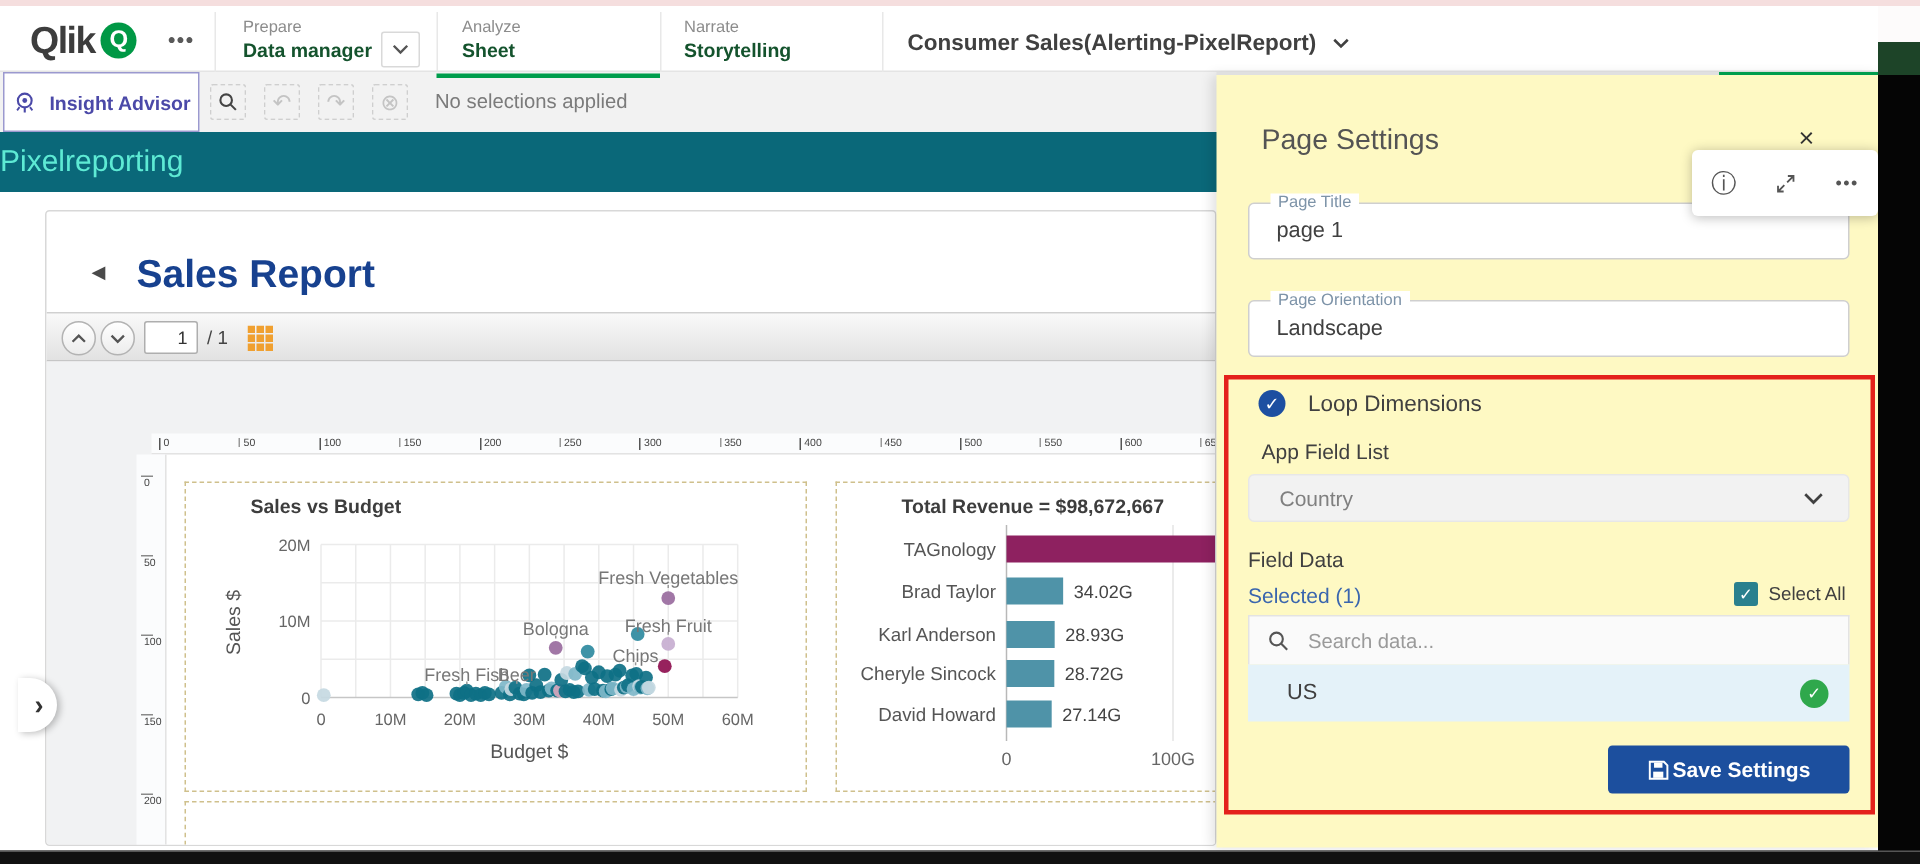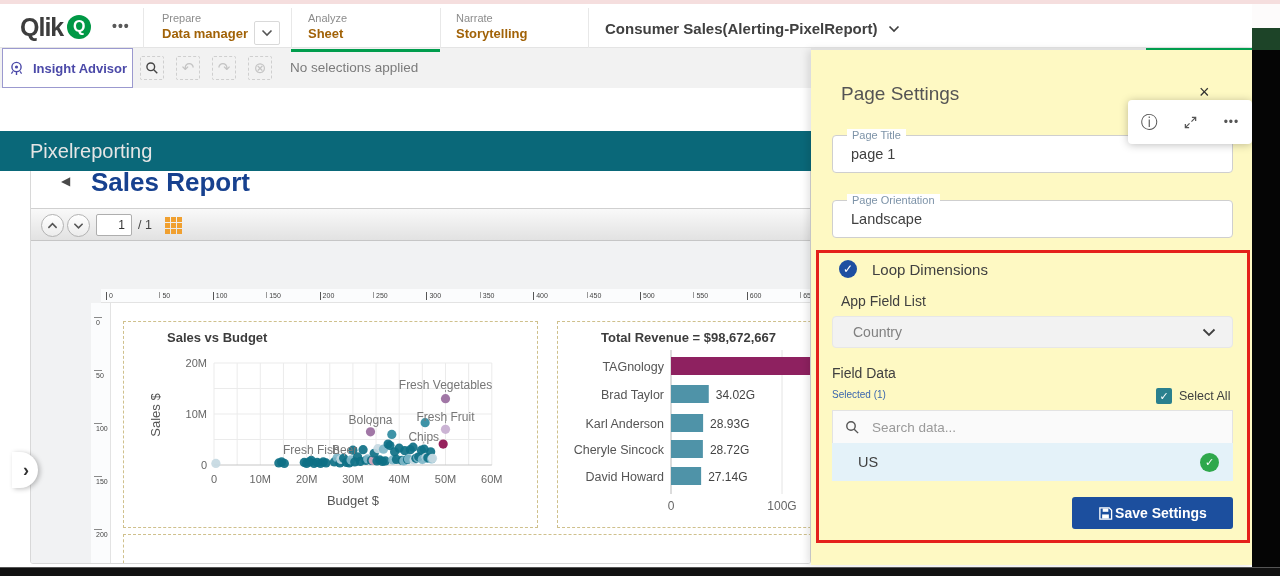--- a/index.html
+++ b/index.html
@@ -12,37 +12,37 @@
 
   
   #header { left:0; top:4px; width:1280px; height:44px; background:#fff; border-bottom:1px solid #e4e4e4; z-index:10; }
   #logo { left:20px; top:10px; height:26px; display:flex; align-items:center; gap:4px; }
   #logo-text { font-size:25px; font-weight:bold; color:#3d3d3d; letter-spacing:-1px; }
   #logo-q { width:24px; height:24px; border-radius:50%; background:#009845; color:#fff; font-weight:bold; font-size:16px; display:flex; align-items:center; justify-content:center; }
   #more-dots { left:112px; top:14px; color:#595959; font-size:14px; letter-spacing:1px; font-weight:bold; }
   .vdiv { top:4px; width:1px; height:40px; background:#e8e8e8; }
   .nav-tab { top:8px; }
   .nav-tab .sec { font-size:11px; color:#8c8c8c; line-height:13px; }
-  .nav-tab .lab { font-size:13px; color:#a16207; font-weight:bold; line-height:17px; }
+  .nav-tab .lab { font-size:13px; color:#14532d; font-weight:bold; line-height:17px; }
   #tab1-chevron { left:254px; top:17px; width:26px; height:24px; border:1px solid #d9d9d9; border-radius:2px; display:flex; align-items:center; justify-content:center; background:#fff; }
   #active-underline { left:291px; top:45px; width:149px; height:3px; background:#009d4d; }
   #app-title { left:605px; top:16px; font-size:15px; font-weight:bold; color:#404040; display:flex; align-items:center; gap:10px; }
   #ask-box { left:1040px; top:8px; width:198px; height:31px; border:1px solid #ddd0d4; border-radius:2px; background:#fff; display:flex; align-items:center; padding:0 8px; gap:8px; }
   #ask-box input { border:none; outline:none; font-size:13.5px; color:#404040; width:150px; font-family:"Liberation Sans",sans-serif; }
   #ask-box input::placeholder { color:#a9a3a6; }
 
   
   #subbar { left:0; top:48px; width:812px; height:40px; background:#f2f2f2; z-index:8; }
   #ia-btn { left:2px; top:0; width:131px; height:40px; background:#fff; border:1px solid #9b99cf; display:flex; align-items:center; justify-content:center; gap:8px; font-size:13px; font-weight:bold; color:#4b49a8; }
   .tb-icon { top:8px; width:24px; height:24px; border:1px dashed #cfcfcf; border-radius:2px; display:flex; align-items:center; justify-content:center; font-size:15px; }
   .tb-icon.dim { color:#c4c4c4; }
   #status-text { left:290px; top:12px; font-size:13.5px; color:#7b7b7b; }
 
   
-  #banner { left:0; top:88px; width:812px; height:40px; background:#0a6879; color:#e5e5e5; font-size:20px; display:flex; align-items:center; padding-left:30px; z-index:6;margin-top:43px; }
+  #banner { left:0; top:88px; width:812px; height:40px; background:#0a6879; color:#5eead4; font-size:20px; display:flex; align-items:center; padding-left:0; z-index:6; }
 
   
   #card { left:30px; top:140px; width:781px; height:424px; background:#fff; border:1px solid #d8d8d8; border-radius:3px; overflow:hidden; z-index:5; }
   #back-icon { left:30px; top:33px; font-size:12px; color:#4a4a4a; }
   #report-title { left:60px; top:26px; font-size:26px; font-weight:bold; color:#17418f;text-align:right; }
   #pagenav { left:0; top:67px; width:780px; height:33px; background:linear-gradient(#f9f9f9,#e2e2e2); border-top:1px solid #d0d0d0; border-bottom:1px solid #c6c6c6; }
   .circ-btn { top:5px; width:23px; height:23px; border-radius:50%; border:1px solid #b3b3b3; background:linear-gradient(#fff,#ececec); display:flex; align-items:center; justify-content:center; }
   #page-input { left:65px; top:5px; width:36px; height:22px; border:1px solid #aeaeae; border-radius:2px; background:#fff; font-size:12px; text-align:right; padding-right:6px; color:#333; font-family:"Liberation Sans",sans-serif; }
   #page-total { left:107px; top:9px; font-size:12.5px; color:#444; }
   #grid-icon { left:134px; top:8px; }
@@ -78,21 +78,21 @@
   #hover-toolbar { left:1128px; top:100px; width:124px; height:44px; background:#fff; border-radius:4px; box-shadow:0 1px 8px rgba(0,0,0,.25); z-index:35; display:flex; align-items:center; justify-content:space-around; }
   #hover-toolbar .hic { color:#555; font-size:17px; }
 
   #loop-row { left:28px; top:210px; display:flex; align-items:center; gap:15px; }
   #loop-check { width:18px; height:18px; border-radius:50%; background:#1d4fa1; color:#fff; font-size:12px; display:flex; align-items:center; justify-content:center; }
   #loop-label { font-size:15px; color:#404040; }
   #affl-label { left:30px; top:243px; font-size:14px; color:#404040; }
   #dropdown { left:21px; top:266px; width:401px; height:32px; background:#f2f2f2; border:1px solid #e7e7e7; border-radius:4px; display:flex; align-items:center; justify-content:space-between; padding:0 16px 0 20px; }
   #dropdown .dval { font-size:14px; color:#808080; }
   #fd-label { left:21px; top:315px; font-size:14px; color:#404040; }
-  #selected-link { left:21px; top:339px; font-size:10px; color:#3a66ae; }
+  #selected-link { left:21px; top:339px; font-size:14px; color:#3a66ae; }
   #selectall-row { left:345px; top:338px; display:flex; align-items:center; gap:7px; }
   #selectall-check { width:16px; height:16px; background:#2a808e; border-radius:2px; color:#fff; font-size:11px; display:flex; align-items:center; justify-content:center; }
   #selectall-label { font-size:12.5px; color:#404040; }
   #search-row { left:21px; top:360px; width:401px; height:33px; background:#fafafa; border:1px solid #e3e3e3; border-bottom:none; display:flex; align-items:center; gap:12px; padding:0 12px; }
   #search-row input { border:none; outline:none; background:transparent; font-size:13.5px; color:#404040; width:330px; font-family:"Liberation Sans",sans-serif; }
   #search-row input::placeholder { color:#9a9a9a; }
   #field-list { left:21px; top:393px; width:401px; }
   .list-item { height:38px; background:#e4f2f9; display:flex; align-items:center; justify-content:space-between; padding:0 14px 0 26px; }
   .list-item .li-label { font-size:14.5px; color:#404040; }
   .li-check { width:19px; height:19px; border-radius:50%; background:#2fa84c; color:#fff; font-size:11px; display:flex; align-items:center; justify-content:center; }

